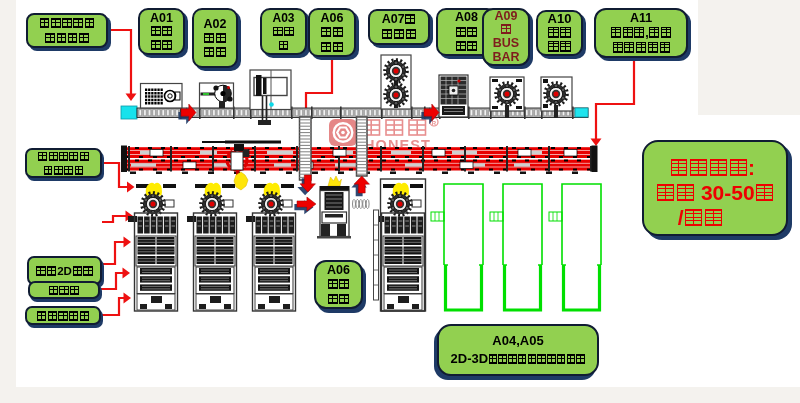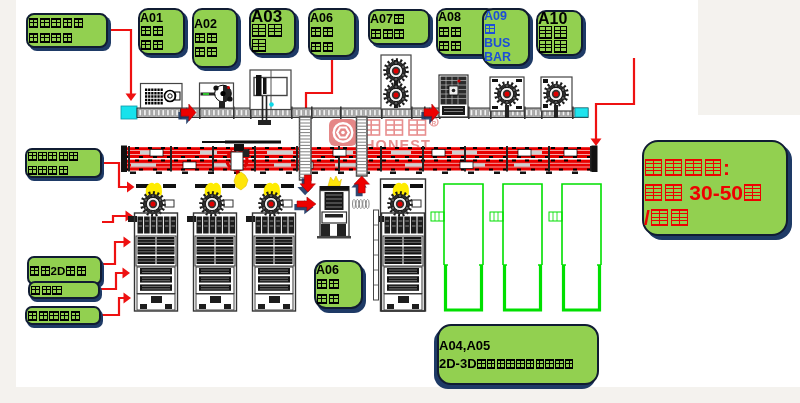--- a/index.html
+++ b/index.html
@@ -1,18 +1,18 @@
 <!DOCTYPE html>
 <html><head><meta charset="utf-8">
 <style>
 * { margin:0; padding:0; box-sizing:border-box; }
 body { font-family:"Liberation Sans", sans-serif; }
 #stage { position:relative; width:800px; height:403px; background:#fff; overflow:hidden; }
 .gray { position:absolute; background:#f4f2ee; }
-.lb { position:absolute; background:#92d050; border:2px solid #101c33; 
+.lb { position:absolute; background:#92d050; border:2px solid #101c33; text-align:center;
       font-weight:bold; display:flex; flex-direction:column; justify-content:center; }
 i.c { display:inline-block; width:.8em; height:.82em; margin:0 .07em; vertical-align:-7%;
       border:1px solid currentColor;
       background:repeating-linear-gradient(0deg,currentColor 0 1px,transparent 1px 3.6px),
       linear-gradient(currentColor,currentColor) 50% 0/1px 100% no-repeat; }
 .dn { display:inline-block; }
 .sm i.c { width:.66em; height:.78em; margin:0 .045em; }
 .red { padding-top:8px; }
 svg { position:absolute; left:0; top:0; }
 </style></head>
@@ -309,52 +309,55 @@
   </svg>
 <div class="lb " style="left:26px;top:13px;width:82px;height:35px;font-size:12px;line-height:15px;border-radius:8px;box-shadow:3px 3px 0 #1e3a66;color:#000;border-width:2px">
       <div><i class="c"></i><i class="c"></i><i class="c"></i><i class="c"></i><i class="c"></i><br><i class="c"></i><i class="c"></i><i class="c"></i><i class="c"></i></div>
     </div>
 <div class="lb " style="left:138px;top:8px;width:47px;height:47px;font-size:12.5px;line-height:14px;border-radius:10px;box-shadow:3px 3px 0 #1e3a66;color:#000;border-width:2px">
       <div>A01<br><i class="c"></i><i class="c"></i><br><i class="c"></i><i class="c"></i></div>
     </div>
 <div class="lb " style="left:192px;top:8px;width:46px;height:60px;font-size:12.5px;line-height:14px;border-radius:10px;box-shadow:3px 3px 0 #1e3a66;color:#000;border-width:2px">
       <div>A02<br><i class="c"></i><i class="c"></i><br><i class="c"></i><i class="c"></i></div>
     </div>
-<div class="lb " style="left:249px;top:8px;width:47px;height:47px;font-size:17px;line-height:14px;border-radius:10px;box-shadow:3px 3px 0 #1e3a66;color:#000;border-width:2px">
+<div class="lb " style="left:260px;top:8px;width:47px;height:47px;font-size:12px;line-height:14px;border-radius:10px;box-shadow:3px 3px 0 #1e3a66;color:#000;border-width:2px">
       <div>A03<br><i class="c"></i><i class="c"></i><br><i class="c"></i></div>
     </div>
 <div class="lb " style="left:308px;top:8px;width:48px;height:49px;font-size:12.5px;line-height:14.5px;border-radius:10px;box-shadow:3px 3px 0 #1e3a66;color:#000;border-width:2px">
       <div>A06<br><i class="c"></i><i class="c"></i><br><i class="c"></i><i class="c"></i></div>
     </div>
 <div class="lb " style="left:368px;top:9px;width:62px;height:36px;font-size:12.5px;line-height:15px;border-radius:9px;box-shadow:3px 3px 0 #1e3a66;color:#000;border-width:2px">
       <div>A07<i class="c"></i><br><i class="c"></i><i class="c"></i><i class="c"></i></div>
     </div>
 <div class="lb " style="left:436px;top:8px;width:61px;height:48px;font-size:12.5px;line-height:14.5px;border-radius:10px;box-shadow:3px 3px 0 #1e3a66;color:#000;border-width:2px">
       <div>A08<br><i class="c"></i><i class="c"></i><br><i class="c"></i><i class="c"></i></div>
     </div>
-<div class="lb " style="left:482px;top:8px;width:48px;height:58px;font-size:12.5px;line-height:13.5px;border-radius:11px;box-shadow:3px 3px 0 #1e3a66;color:#1d4ed8;border-width:2px">
+<div class="lb " style="left:482px;top:8px;width:48px;height:58px;font-size:12.5px;line-height:13.5px;border-radius:11px;box-shadow:3px 3px 0 #1e3a66;color:#7f1d1d;border-width:2px">
       <div>A09<br><i class="c"></i><br>BUS<br>BAR</div>
     </div>
-<div class="lb " style="left:536px;top:10px;width:47px;height:46px;font-size:16px;line-height:14px;border-radius:10px;box-shadow:3px 3px 0 #1e3a66;color:#000;border-width:2px">
+<div class="lb " style="left:536px;top:10px;width:47px;height:46px;font-size:13px;line-height:14px;border-radius:10px;box-shadow:3px 3px 0 #1e3a66;color:#000;border-width:2px">
       <div>A10<br><i class="c"></i><i class="c"></i><br><i class="c"></i><i class="c"></i></div>
+    </div>
+<div class="lb " style="left:594px;top:8px;width:94px;height:50px;font-size:12.5px;line-height:15px;border-radius:12px;box-shadow:3px 3px 0 #1e3a66;color:#000;border-width:2px">
+      <div>A11<br><i class="c"></i><i class="c"></i><i class="c"></i><span class="dn">,</span><i class="c"></i><i class="c"></i><br><i class="c"></i><i class="c"></i><i class="c"></i><i class="c"></i><i class="c"></i></div>
     </div>
 <div class="lb " style="left:25px;top:148px;width:77px;height:30px;font-size:11px;line-height:14px;border-radius:7px;box-shadow:2px 3px 0 #1e3a66;color:#000;border-width:2px">
       <div><i class="c"></i><i class="c"></i><i class="c"></i><i class="c"></i><i class="c"></i><br><i class="c"></i><i class="c"></i><i class="c"></i><i class="c"></i></div>
     </div>
 <div class="lb " style="left:27px;top:256px;width:75px;height:29px;font-size:11.5px;line-height:16px;border-radius:7px;box-shadow:2px 3px 0 #1e3a66;color:#000;border-width:2px">
       <div><i class="c"></i><i class="c"></i>2D<i class="c"></i><i class="c"></i></div>
     </div>
 <div class="lb " style="left:28px;top:281px;width:72px;height:18px;font-size:11.5px;line-height:16px;border-radius:7px;box-shadow:2px 3px 0 #1e3a66;color:#000;border-width:2px">
       <div><i class="c"></i><i class="c"></i><i class="c"></i></div>
     </div>
 <div class="lb " style="left:25px;top:306px;width:76px;height:19px;font-size:11.5px;line-height:16px;border-radius:7px;box-shadow:2px 3px 0 #1e3a66;color:#000;border-width:2px">
       <div><i class="c"></i><i class="c"></i><i class="c"></i><i class="c"></i><i class="c"></i></div>
     </div>
 <div class="lb " style="left:314px;top:260px;width:49px;height:49px;font-size:12.5px;line-height:14.5px;border-radius:12px;box-shadow:3px 4px 0 #1e3a66;color:#000;border-width:2px">
       <div>A06<br><i class="c"></i><i class="c"></i><br><i class="c"></i><i class="c"></i></div>
     </div>
-<div class="lb sm" style="left:437px;top:324px;width:162px;height:61px;font-size:13px;line-height:18px;border-radius:14px;box-shadow:-3px 4px 0 #1e3a66;color:#000;border-width:2.5px">
+<div class="lb sm" style="left:437px;top:324px;width:162px;height:52px;font-size:13px;line-height:18px;border-radius:14px;box-shadow:-3px 4px 0 #1e3a66;color:#000;border-width:2.5px">
       <div>A04<span class="dn">,</span>A05<br>2D-3D<i class="c"></i><i class="c"></i><i class="c"></i><i class="c"></i><i class="c"></i><i class="c"></i><i class="c"></i><i class="c"></i><i class="c"></i><i class="c"></i></div>
     </div>
 <div class="lb red" style="left:642px;top:140px;width:146px;height:96px;font-size:21px;line-height:25px;border-radius:16px;box-shadow:4px 4px 0 #1e3a66;color:#ee0000;border-width:2.5px">
       <div><i class="c"></i><i class="c"></i><i class="c"></i><i class="c"></i>:&nbsp;<br><i class="c"></i><i class="c"></i>  30-50<i class="c"></i><br>/<i class="c"></i><i class="c"></i>&nbsp;&nbsp;&nbsp;&nbsp;&nbsp;</div>
     </div>
 </div>
 
 </body></html>

